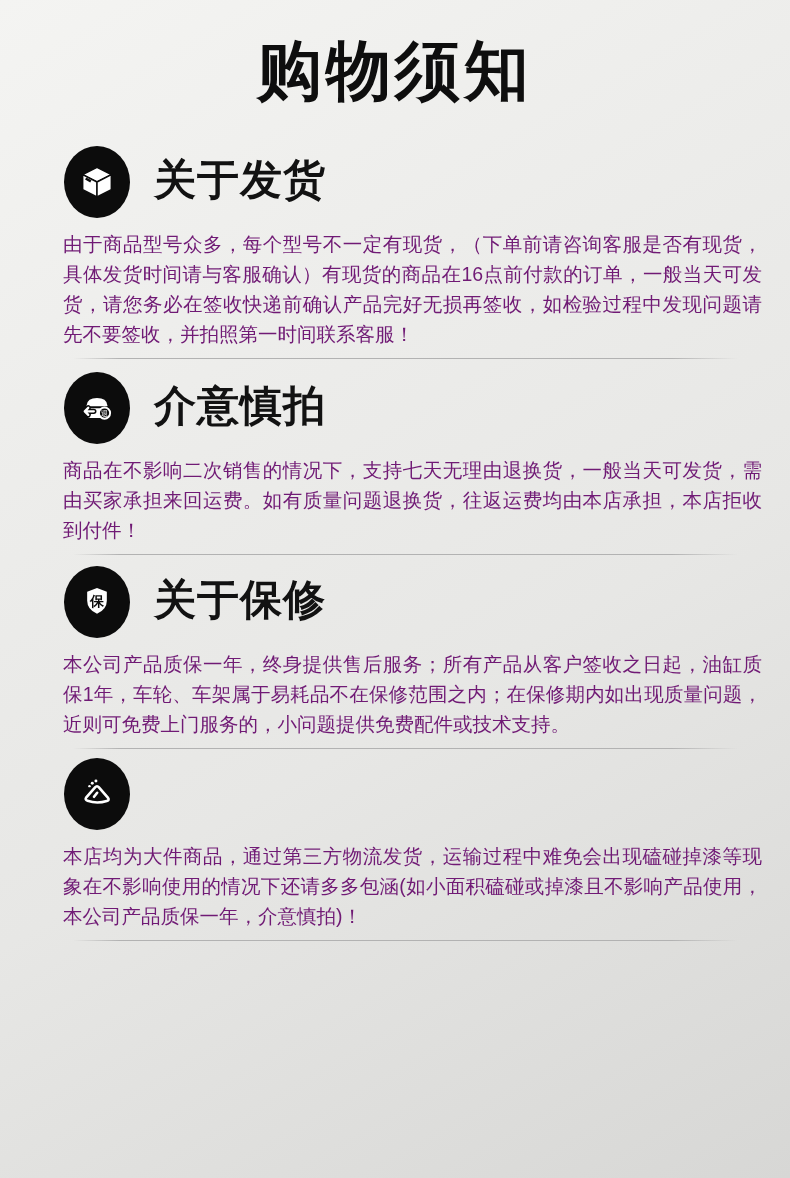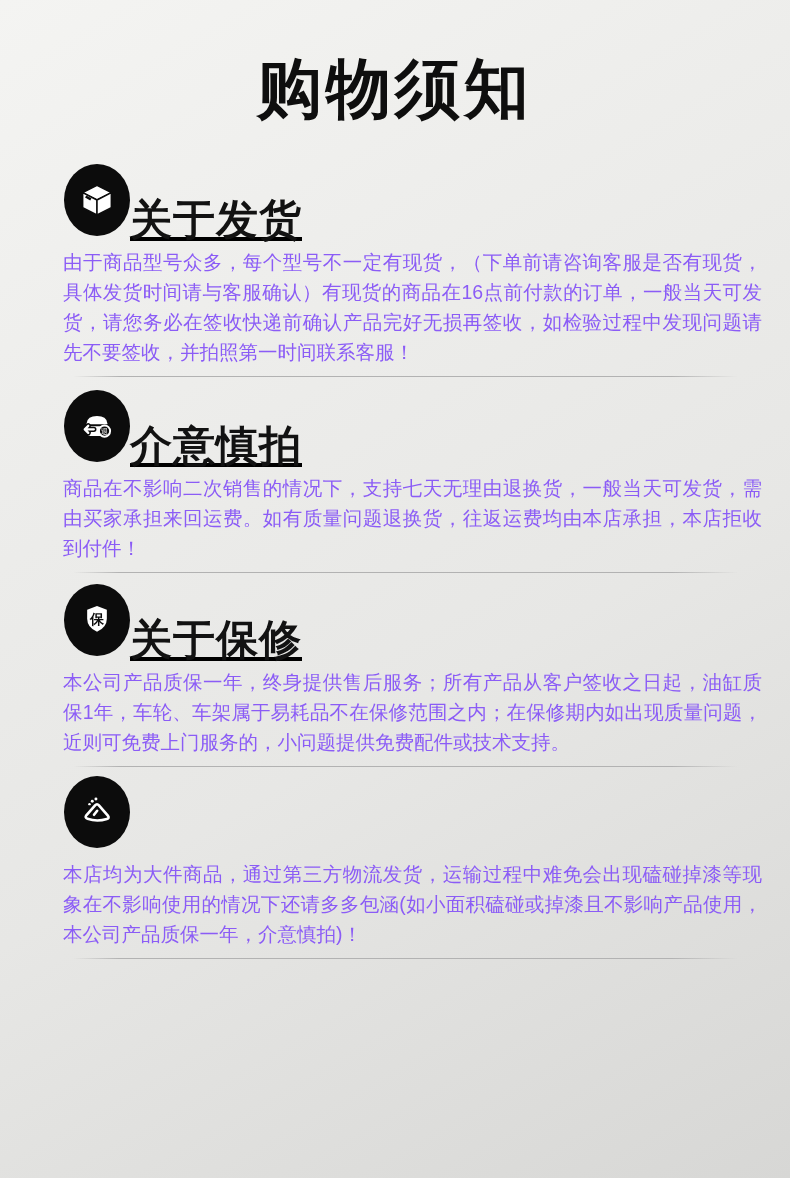--- a/index.html
+++ b/index.html
@@ -4,38 +4,38 @@
 <style>
   html,body{margin:0;padding:0;}
   body{
     width:790px;height:1178px;overflow:hidden;
     background:linear-gradient(150deg,#f4f4f2 0%,#ededeb 30%,#e7e7e5 58%,#d7d7d5 100%);
     font-family:"Liberation Sans","DejaVu Sans",sans-serif;
     -webkit-font-smoothing:antialiased;
   }
   .page{width:790px;height:1178px;position:relative;}
   .page-title{
-    padding-top:48px;text-align:center;
+    padding-top:30px;text-align:center;
     font-size:65px;line-height:82px;font-weight:900;
     color:#0e0e0e;letter-spacing:4px;
   }
-  .sec-head{display:flex;align-items:flex-start;margin-left:64px;height:72px;text-decoration:underline;}
+  .sec-head{display:flex;align-items:center;gap:24px;margin-left:64px;height:72px;}
   .icon-wrap{
     width:66px;height:72px;border-radius:50%;
     background:#0c0c0c;flex:0 0 auto;
     display:flex;align-items:center;justify-content:center;
   }
   .icon-wrap svg{display:block;}
   .sec-heading{
     font-size:42px;font-weight:800;color:#121212;letter-spacing:1px;line-height:1;
     padding-bottom:4px;
   }
   .sec-body{
     margin:11px 28px 0 63px;
-    font-size:19.5px;line-height:30px;color:#8b5cf6;
+    font-size:19.5px;line-height:30px;color:#701a75;
     text-align:justify;
   }
   .divider{
     border:none;height:1px;margin:9px 52px 0 73px;
     background:linear-gradient(to right,rgba(160,160,160,0),#b2b2b2 7%,#b2b2b2 90%,rgba(160,160,160,0));
   }
   .mt-s1{margin-top:34px;}
   .mt-s2{margin-top:16px;}
   .mt-s3{margin-top:13px;}
   .mt-s4{margin-top:11px;}

